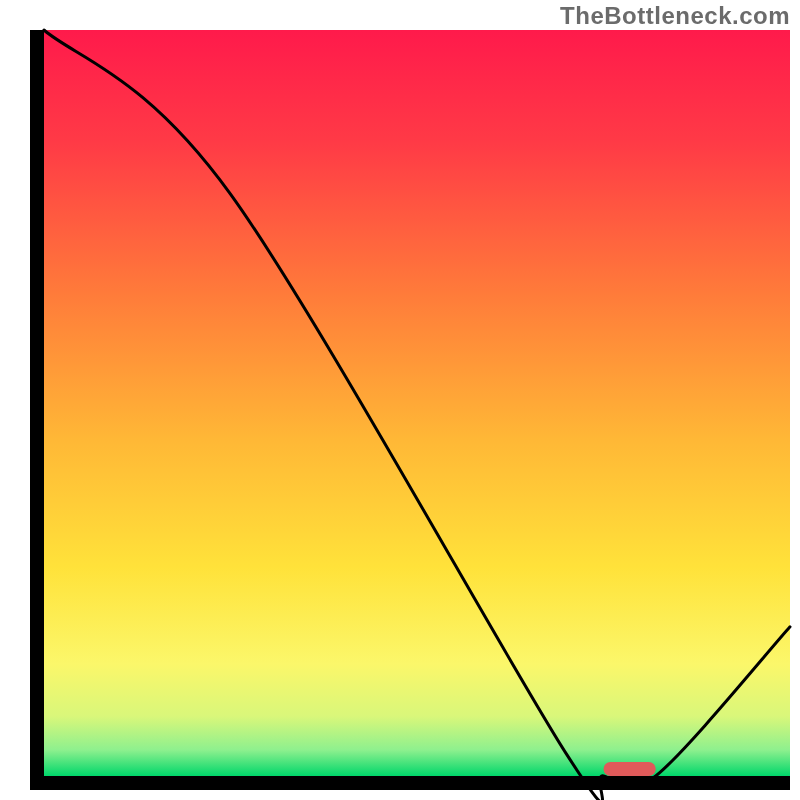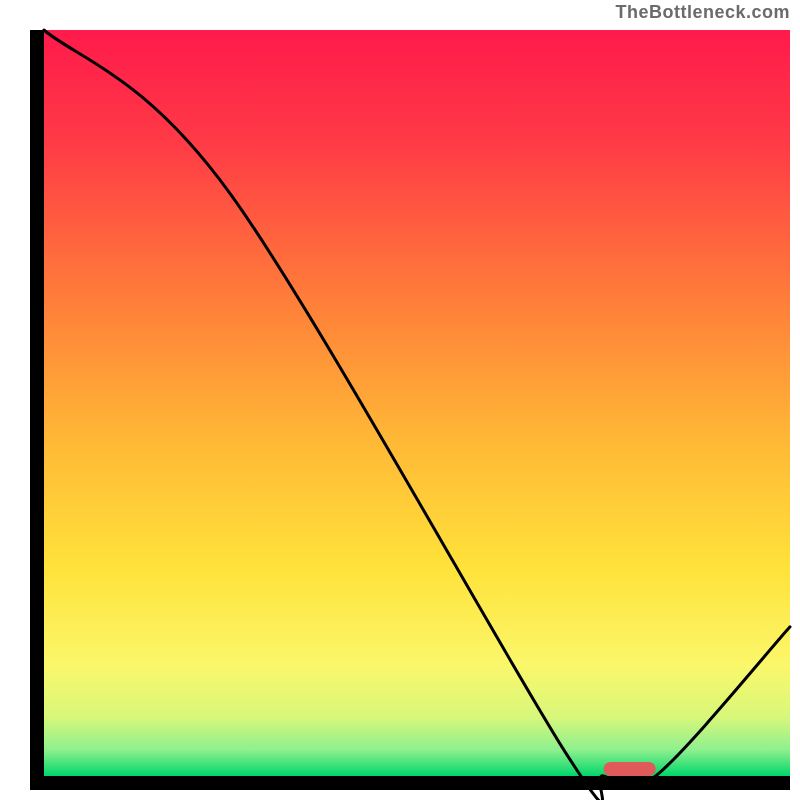--- a/index.html
+++ b/index.html
@@ -13,21 +13,21 @@
   .wrap {
     position: relative;
     width: 800px;
     height: 800px;
   }
   .watermark {
     position: absolute;
     top: 2px;
     right: 10px;
     font-family: Arial, Helvetica, sans-serif;
-    font-size: 18px;
+    font-size: 24px;
     font-weight: 600;
     color: #6b6b6b;
     letter-spacing: 0.5px;
     user-select: none;
   }
   svg { display: block; }
 </style>
 </head>
 <body>
 

